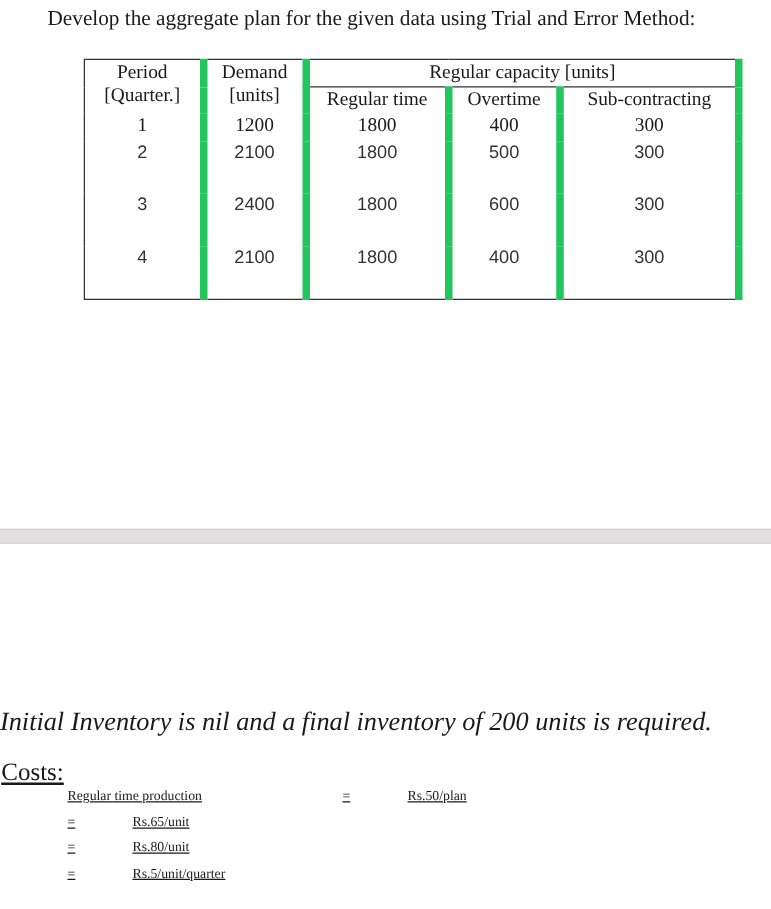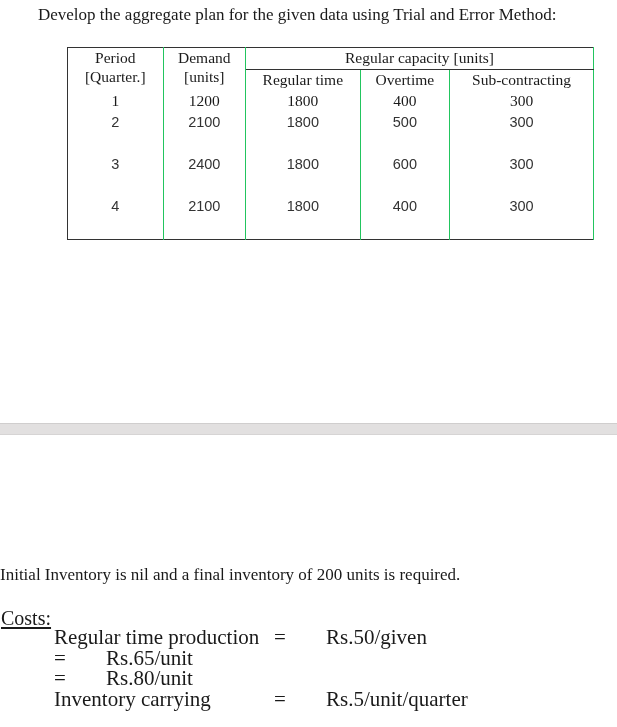--- a/index.html
+++ b/index.html
@@ -27,21 +27,21 @@
       position: absolute;
       left: 67px;
       top: 47px;
       width: 527px;
       border-collapse: collapse;
       font-size: 15.5px;
       line-height: 19px;
     }
     table.agg td, table.agg th {
       border-left: 1px solid #333;
-      border-right: 1px solid #22c55e;
+      border-right: 6px solid #22c55e;
       text-align: center;
       font-weight: normal;
       padding: 0;
       vertical-align: top;
       white-space: nowrap;
     }
     table.agg {
       border: 1.5px solid #333;
     }
     .col-period { width: 95px; }
@@ -61,37 +61,39 @@
       width: 617px;
       height: 10px;
       background: #e2e0e0;
       border-top: 1px solid #d0cece;
       border-bottom: 1px solid #d6d4d4;
     }
     .inv-note {
       position: absolute;
       left: 0px;
       top: 565px;
-      font-size: 17px;
+      font-size: 21px;
       white-space: nowrap;
+      font-style: italic;
     }
     .costs-label {
       position: absolute;
       left: 1px;
       top: 607px;
       font-size: 20px;
       text-decoration: underline;
       text-underline-offset: 2px;
     }
     .costs-list {
       position: absolute;
       left: 54px;
       top: 627px;
-      font-size: 21px;
+      font-size: 11px;
       line-height: 20.5px;
+      text-decoration: underline;
     }
     .cost-row {
       display: flex;
       white-space: nowrap;
     }
     .cost-name { width: 220px; }
     .cost-eq { width: 52px; }
     .cost-val { }
   </style>
 </head>
@@ -158,28 +160,27 @@
 <div class="divider-band"></div>
 
 <div class="inv-note">Initial Inventory is nil and a final inventory of 200 units is required.</div>
 
 <div class="costs-label">Costs:</div>
 
 <div class="costs-list">
   <div class="cost-row">
     <span class="cost-name">Regular time production</span>
     <span class="cost-eq">=</span>
-    <span class="cost-val">Rs.50/given</span>
+    <span class="cost-val">Rs.50/plan</span>
   </div>
   <div class="cost-row">
     <span class="cost-eq">=</span>
     <span class="cost-val">Rs.65/unit</span>
   </div>
   <div class="cost-row">
     <span class="cost-eq">=</span>
     <span class="cost-val">Rs.80/unit</span>
   </div>
   <div class="cost-row">
-    <span class="cost-name">Inventory carrying</span>
     <span class="cost-eq">=</span>
     <span class="cost-val">Rs.5/unit/quarter</span>
   </div>
 </div>
 
 </body></html>

